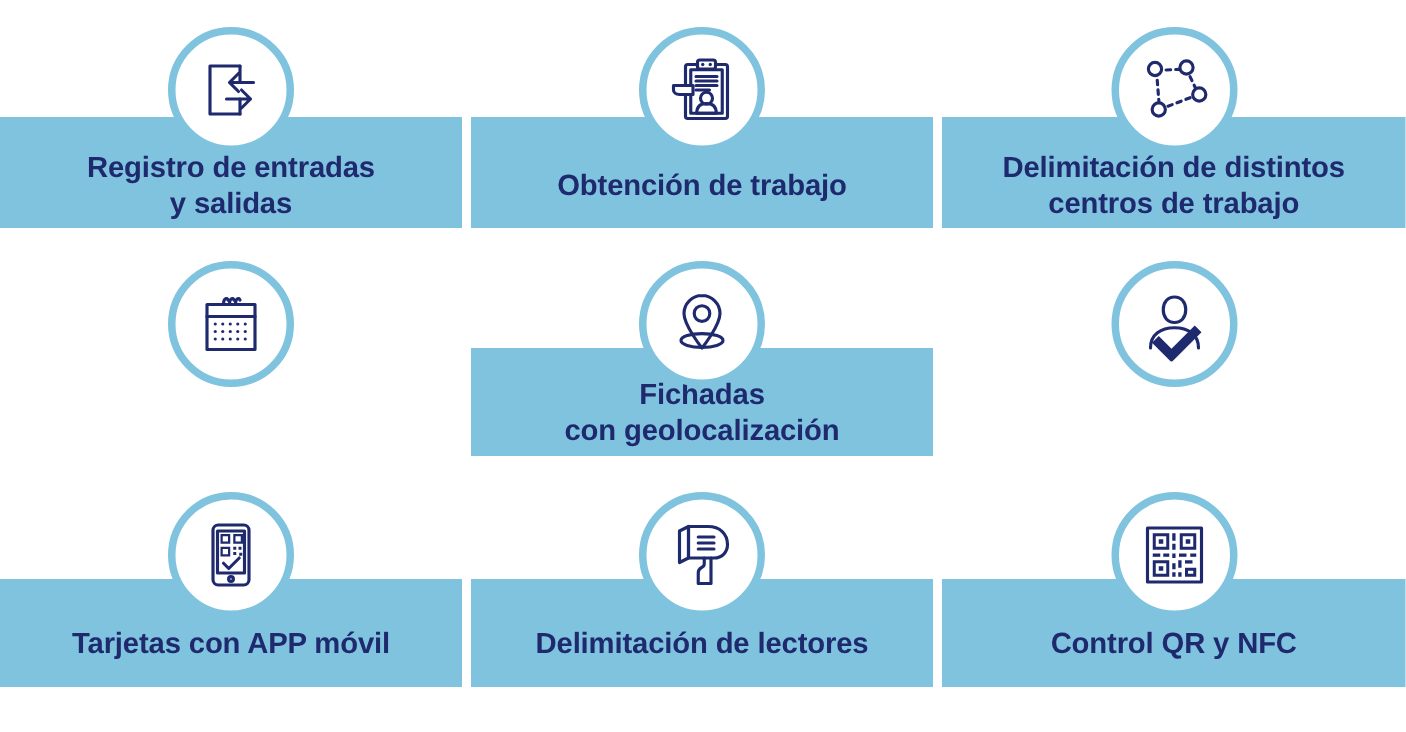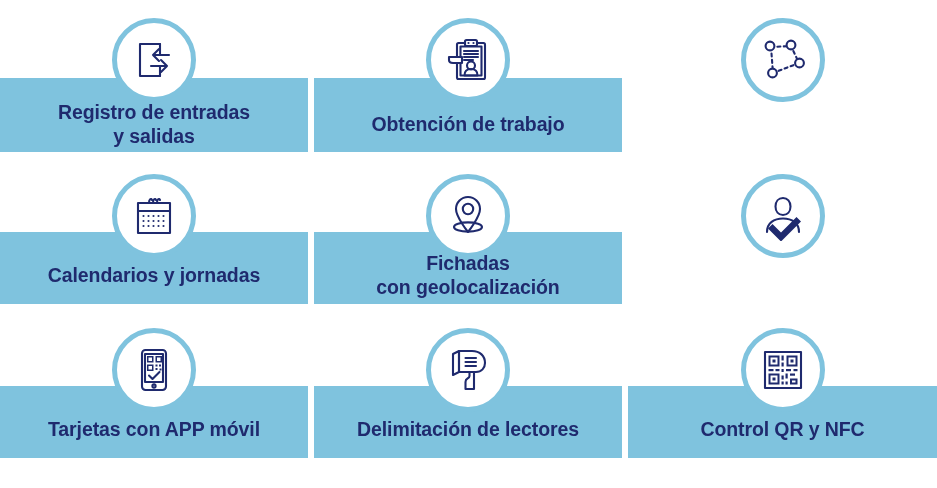--- a/index.html
+++ b/index.html
@@ -162,37 +162,38 @@
           <path class="ico" d="M21 16 H35 M21 19 H35 M21 22 H35 M21 25 H30"></path>
           <path class="ico-white" d="M6 22 H19 V28 H10 C7.5 28 6 26.5 6 25 Z"></path>
           <circle class="ico" cx="28" cy="30.5" r="4"></circle>
           <path class="ico" d="M21.5 40.5 C21.5 35.5 24.5 34 28 34 C31.5 34 34.5 35.5 34.5 40.5 Z"></path>
         </svg>
       </span>
     </div>
   </div>
 
   <div class="feature-card row-1">
+    <div class="card-panel">
+      <div class="card-label">Delimitación de distintos
+centros de trabajo</div>
+    </div>
     <div class="icon-badge">
       <span>
         <svg viewBox="0 0 50 50" aria-hidden="true">
           <path class="ico-dash" d="M13 12 L33 11 L41 28 L15 38 Z"></path>
           <circle class="ico-white" cx="12" cy="11" r="4.4"></circle>
           <circle class="ico-white" cx="33" cy="10" r="4.4"></circle>
           <circle class="ico-white" cx="41.5" cy="28" r="4.4"></circle>
           <circle class="ico-white" cx="14.5" cy="38" r="4.4"></circle>
         </svg>
       </span>
     </div>
   </div>
 
   <div class="feature-card row-2">
-    <div class="card-panel">
-      <div class="card-label">Calendarios y jornadas</div>
-    </div>
     <div class="icon-badge">
       <span>
         <svg viewBox="0 0 50 50" aria-hidden="true">
           <rect class="ico-white" x="9" y="12" width="32" height="30"></rect>
           <path class="ico" d="M9 20 H41"></path>
           <path class="ico" d="M20 12 C20 8 22 7 23 9 M24 12 C24 8 26 7 27 9 M28 12 C28 8 30 7 31 9"></path>
           <g class="ico-fill">
             <circle cx="14.5" cy="25" r="1.05"></circle>
               <circle cx="19.5" cy="25" r="1.05"></circle>
             <circle cx="24.5" cy="25" r="1.05"></circle>

